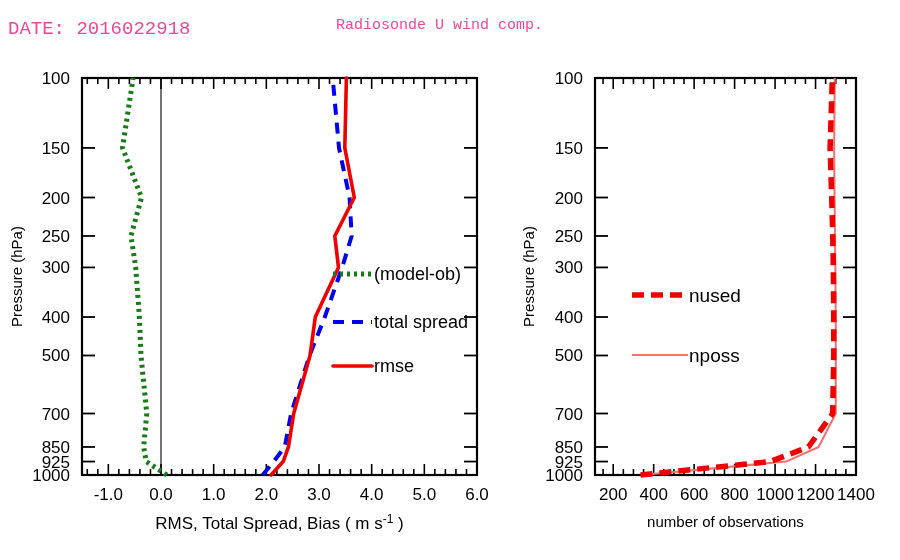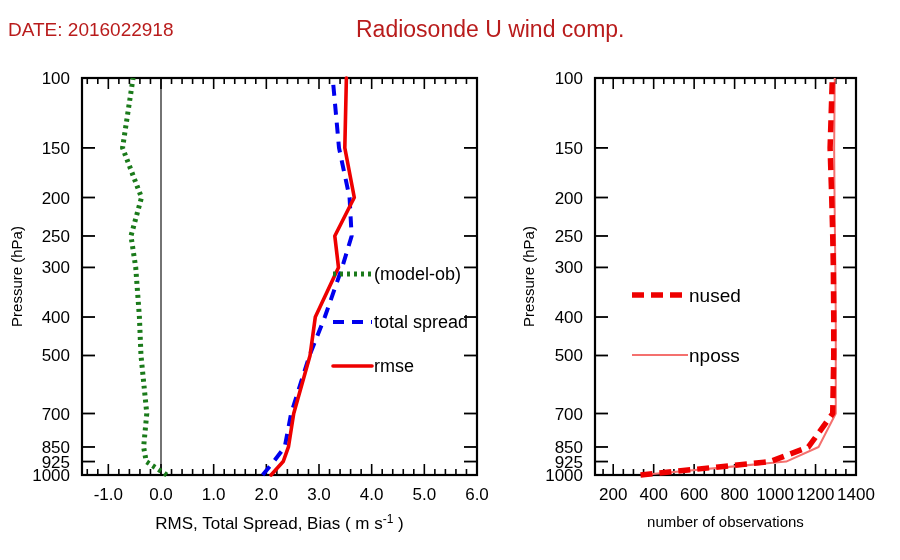--- a/index.html
+++ b/index.html
@@ -10,34 +10,34 @@
   #root {
     position: relative;
     width: 900px;
     height: 560px;
     background: #ffffff;
     font-family: "Liberation Sans", sans-serif;
     overflow: hidden;
   }
   .txt {
     position: absolute;
-    color: #b91c1c;
+    color: #ec4899;
     white-space: nowrap;
     line-height: 1;
+    font-family: Liberation Mono, monospace;
   }
   #date-label {
     left: 8px;
     top: 20px;
     font-size: 19px;
   }
   #chart-title {
     left: 336px;
     top: 18px;
-    font-size: 23px;
-    margin-left: 20px;
+    font-size: 15px;
   }
   .panel {
     position: absolute;
   }
   svg { display: block; overflow: visible; }
 </style>
 </head>
 <body>
 
 <div id="root">

